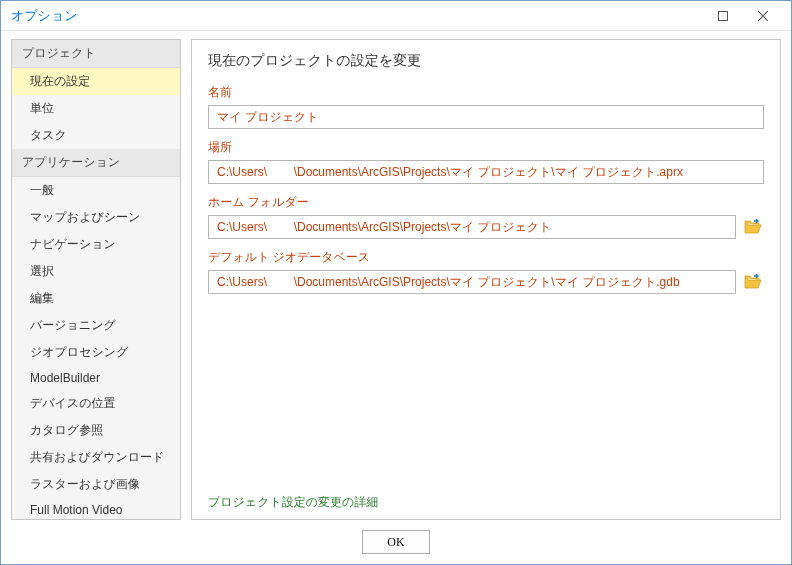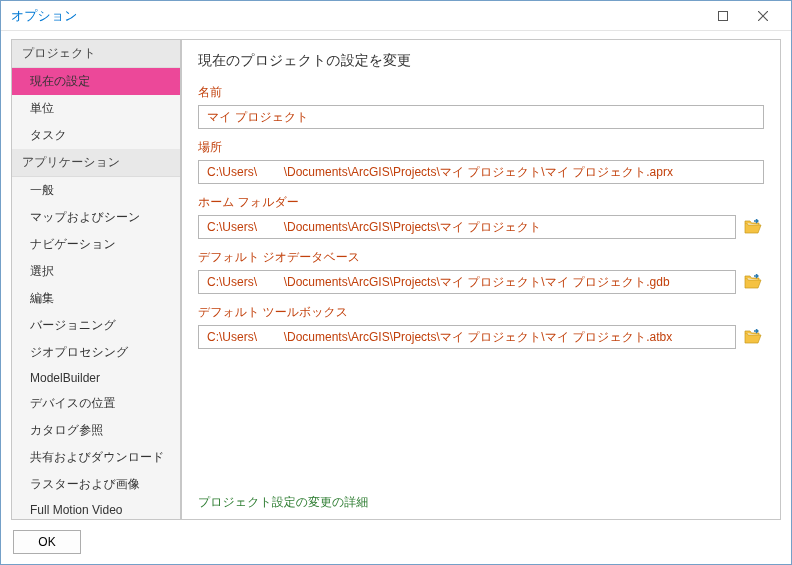--- a/index.html
+++ b/index.html
@@ -31,20 +31,21 @@
   .titlebar .win-btn {
     width: 40px; height: 28px;
     display: flex; align-items: center; justify-content: center;
     color: #555; cursor: pointer;
     font-size: 11px;
   }
   .body {
     flex: 1;
     display: flex;
     padding: 8px 10px 0 10px;
+    gap: 10px;
     overflow: hidden;
   }
   .sidebar {
     width: 170px;
     border: 1px solid #c7c7c7;
     background: #f5f5f5;
     overflow-y: auto;
     overflow-x: hidden;
     position: relative;
   }
@@ -58,21 +59,21 @@
     color: #444;
     border-bottom: 1px solid #dcdcdc;
   }
   .cat-item {
     padding: 5px 10px 5px 18px;
     cursor: pointer;
     white-space: nowrap;
     color: #333;
   }
   .cat-item.selected {
-    background: #ec4899;
+    background: #fef9c3;
   }
   .main {
     flex: 1;
     border: 1px solid #c7c7c7;
     padding: 12px 16px 4px 16px;
     display: flex;
     flex-direction: column;
     overflow: hidden;
   }
   .main h2 {
@@ -116,23 +117,24 @@
     color: #2e7d32;
     font-size: 12px;
     cursor: pointer;
     padding: 4px 0;
     text-decoration: none;
   }
   .footer {
     height: 44px;
     display: flex;
     align-items: center;
-    justify-content: flex-start;
+    justify-content: center;
     gap: 8px;
     padding: 0 12px;
+    font-family: Liberation Serif, serif;
   }
   .btn {
     min-width: 68px;
     height: 24px;
     border: 1px solid #adadad;
     background: #fdfdfd;
     font-family: inherit;
     font-size: 12px;
     cursor: pointer;
     padding: 0 12px;
@@ -223,33 +225,20 @@
           <div class="browse-btn">
             <svg width="18" height="16" viewBox="0 0 18 16">
                 <path d="M1 4 L1 14 L14 14 L17 6 L4 6 L3 4 Z" fill="#f5c242" stroke="#c79a1a" stroke-width="0.7"></path>
                 <path d="M1 4 L1 2 L6 2 L7.5 4 L15 4 L15 6" fill="#f5c242" stroke="#c79a1a" stroke-width="0.7"></path>
                 <path d="M10 2 L14 2 M12 0 L14 2 L12 4" fill="none" stroke="#2a7ab0" stroke-width="1.3"></path>
               </svg>
           </div>
         </div>
       </div>
 
-      <div class="form-row">
-        <label>デフォルト ツールボックス</label>
-        <div class="input-line">
-          <input type="text" readonly="" value="C:\Users\        \Documents\ArcGIS\Projects\マイ プロジェクト\マイ プロジェクト.atbx" style="">
-          <div class="browse-btn">
-            <svg width="18" height="16" viewBox="0 0 18 16">
-                <path d="M1 4 L1 14 L14 14 L17 6 L4 6 L3 4 Z" fill="#f5c242" stroke="#c79a1a" stroke-width="0.7"></path>
-                <path d="M1 4 L1 2 L6 2 L7.5 4 L15 4 L15 6" fill="#f5c242" stroke="#c79a1a" stroke-width="0.7"></path>
-                <path d="M10 2 L14 2 M12 0 L14 2 L12 4" fill="none" stroke="#2a7ab0" stroke-width="1.3"></path>
-              </svg>
-          </div>
-        </div>
-      </div>
 
       <div class="main-spacer"></div>
 
       <a class="link">プロジェクト設定の変更の詳細</a>
     </div>
 
   </div>
 
   <div class="footer">
     <button class="btn">OK</button>

